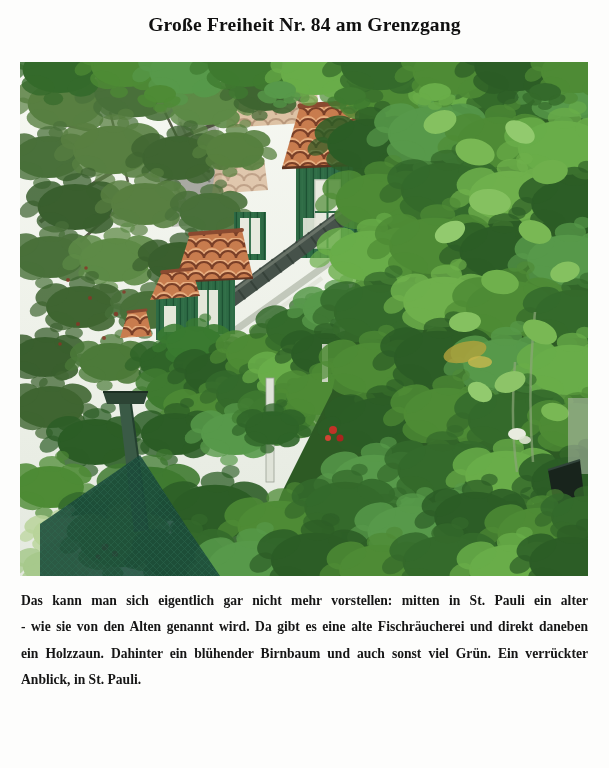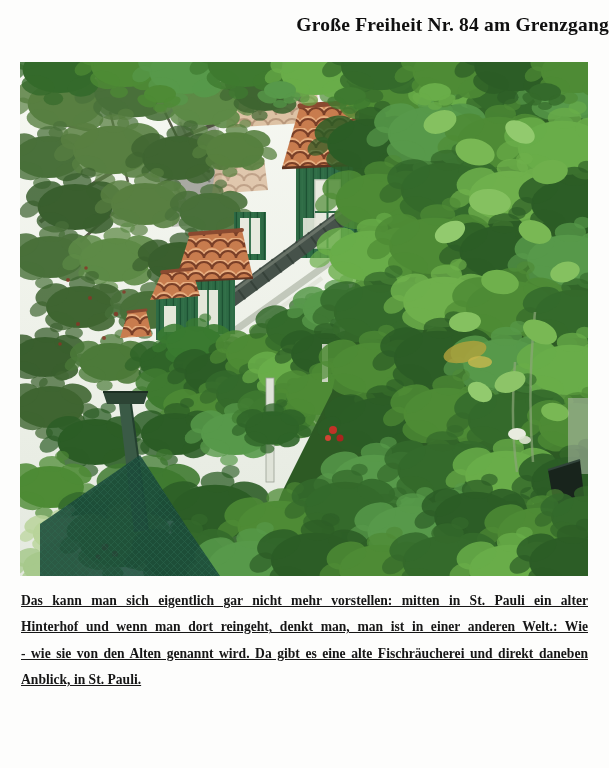--- a/index.html
+++ b/index.html
@@ -1,24 +1,24 @@
 <!DOCTYPE html>
 <html><head>
 <meta charset="utf-8">
 <style>
   html,body{margin:0;padding:0;background:#ffffff;}
   .page{position:relative;width:609px;height:768px;background:#fdfdfc;overflow:hidden;
         font-family:"Liberation Serif",serif;color:#151515;}
-  .title{position:absolute;top:14px;left:0;width:100%;margin:0;text-align:right;
+  .title{position:absolute;top:14px;left:0;width:100%;margin:0;text-align:center;
          font-size:19.5px;font-weight:bold;letter-spacing:.2px;color:#101010;}
   .photo{position:absolute;left:20px;top:62px;width:568px;height:514px;margin:0;padding:0;}
   .photo svg{display:block;}
   .bodytext{position:absolute;left:21px;top:588px;width:567px;font-weight:bold;
             font-size:13.6px;line-height:26.3px;color:#161616;word-spacing:-1px;}
-  .jline{text-align:justify;text-align-last:justify;overflow:hidden;text-decoration:underline;}
+  .jline{text-align:justify;text-align-last:justify;overflow:hidden;}
   .jline.last{text-align-last:left;word-spacing:0;}
 </style>
 </head>
 <body>
 
 <div class="page">
 
   <h1 class="title">Große Freiheit Nr. 84 am Grenzgang</h1>
 
   <figure class="photo">
@@ -328,18 +328,18 @@
         <use href="#lcs" color="#57994a" transform="translate(260 28)"></use>
         <use href="#lcs" color="#3f7a30" transform="translate(330 34)"></use>
         <use href="#lcs" color="#69ad49" transform="translate(415 30)"></use>
         <use href="#lcs" color="#346a2b" transform="translate(525 30)"></use>
       </g>
     </svg>
   </figure>
 
   <div class="bodytext">
     <div class="jline">Das kann man sich eigentlich gar nicht mehr vorstellen: mitten in St. Pauli ein alter</div>
-    <div class="jline">Hinterhof und wenn man dort reingeht, denkt man, man ist in einer anderen Welt.:  Wie</div>
     <div class="jline">- wie sie von den Alten genannt wird. Da gibt es eine alte Fischräucherei und direkt daneben</div>
+    <div class="jline">ein Holzzaun. Dahinter ein blühender Birnbaum und auch sonst viel Grün. Ein verrückter</div>
     <div class="jline last">Anblick, in St. Pauli.</div>
   </div>
 
 </div>
 
 </body></html>

